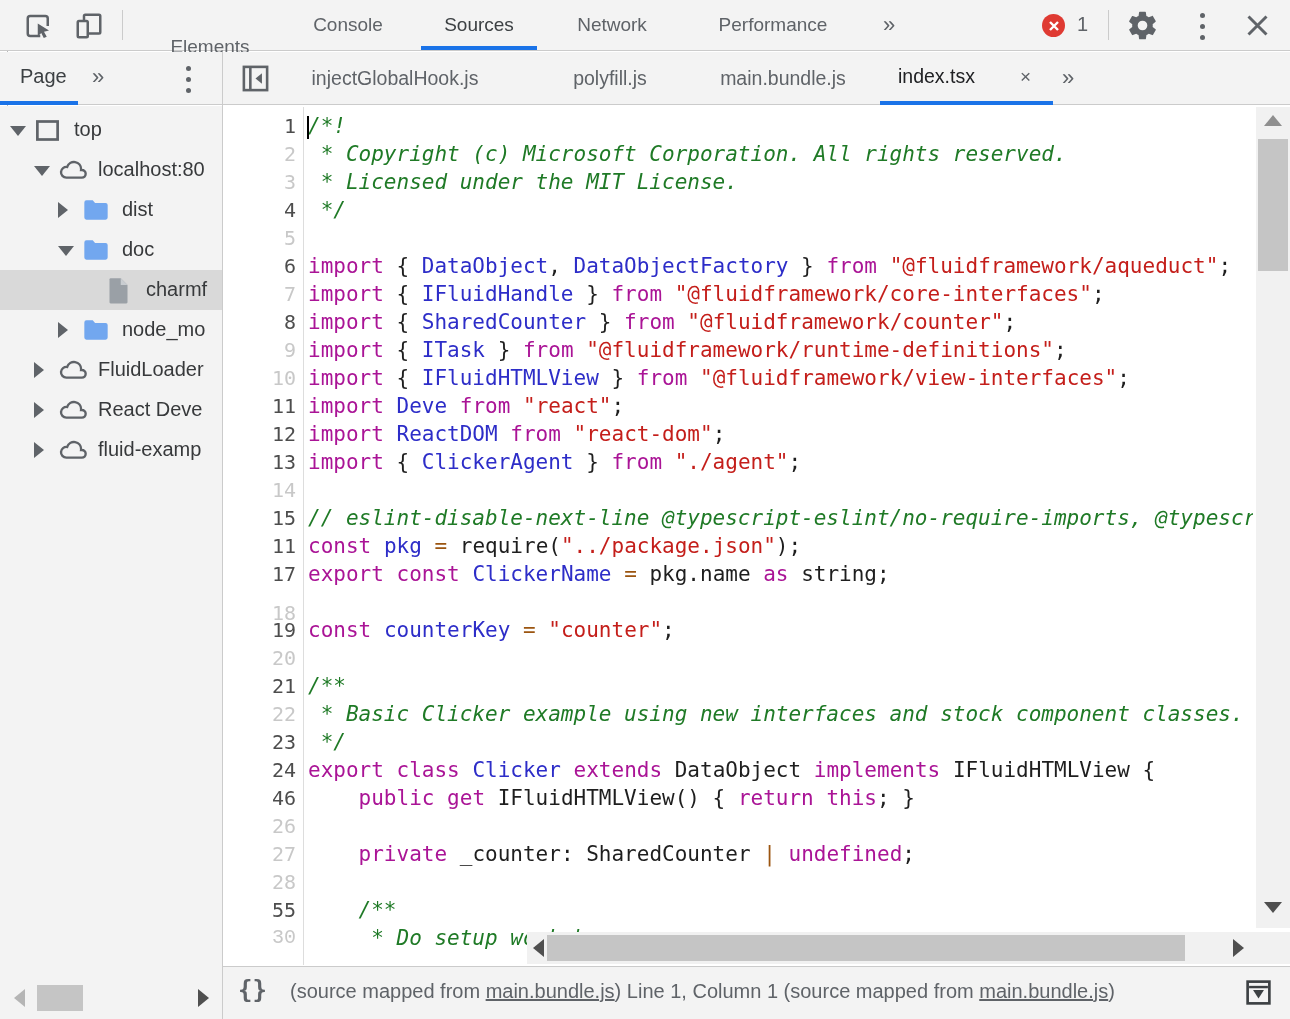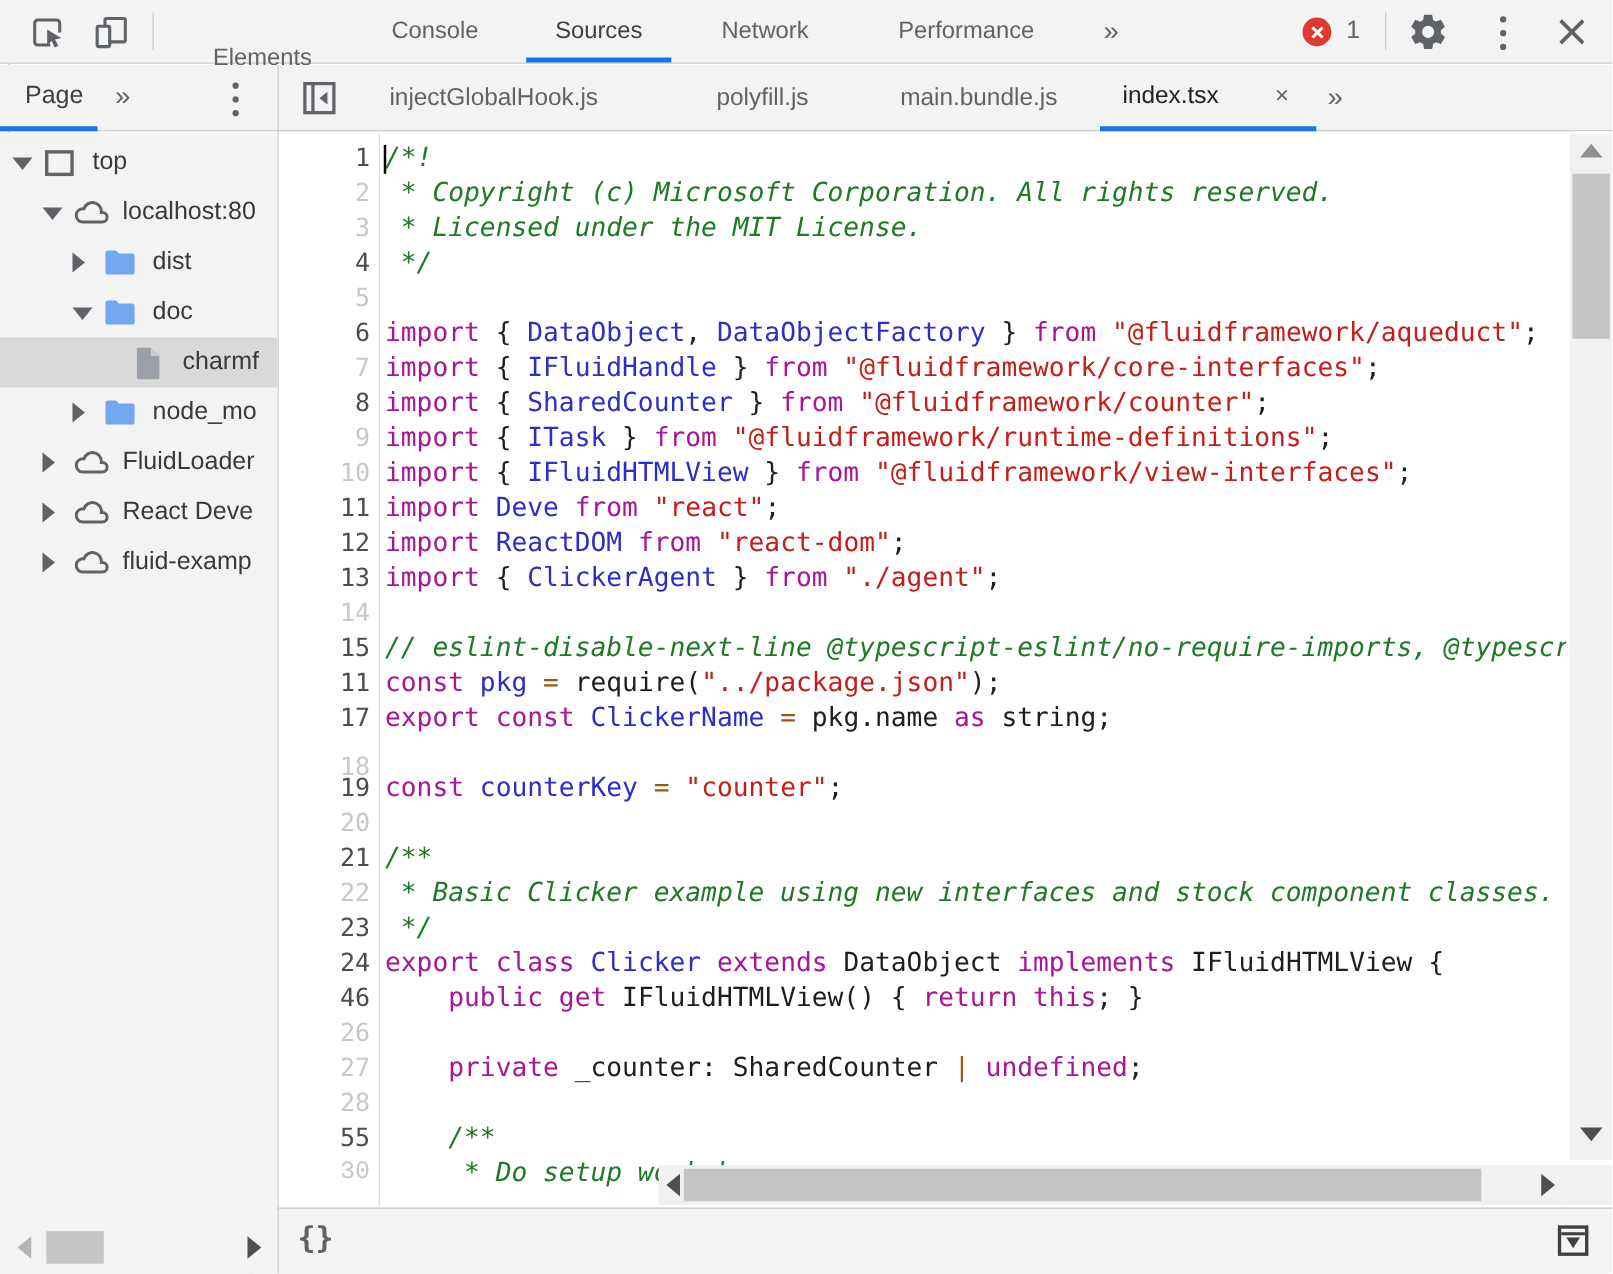--- a/index.html
+++ b/index.html
@@ -326,20 +326,21 @@
 
   <div class="abs sb-track" style="left:527px;top:932px;width:726px;height:32px">
     <span class="arr left" style="left:6px;top:7px"></span>
     <span class="sb-thumb" style="left:20px;top:3px;width:638px;height:26px"></span>
     <span class="arr right" style="left:706px;top:7px"></span>
   </div>
   <div class="abs sb-track" style="left:1253px;top:932px;width:37px;height:32px"></div>
 
   <footer class="abs" id="status-bar">
     <span class="abs" id="pretty-print-icon">{}</span>
+    <span class="abs" id="status-text"><span>(source mapped from </span><span class="lnk">main.bundle.js</span><span>)  </span><span>Line 1, Column 1</span><span>  (source mapped from </span><span class="lnk">main.bundle.js</span><span>)</span></span>
     <span class="abs" style="left:1022px;top:11px">
       <svg width="29" height="29" viewBox="0 0 24 24" fill="none" stroke="#3c4043" stroke-width="2.2">
         <rect x="3" y="3" width="18" height="18"></rect>
           <path d="M4.2 7.5h15.6" stroke-width="2"></path>
         <path d="M7.5 10h9l-4.5 7z" fill="#3c4043" stroke="none"></path>
       </svg>
     </span>
   </footer>
 
   <div class="abs" id="v-divider"></div>

